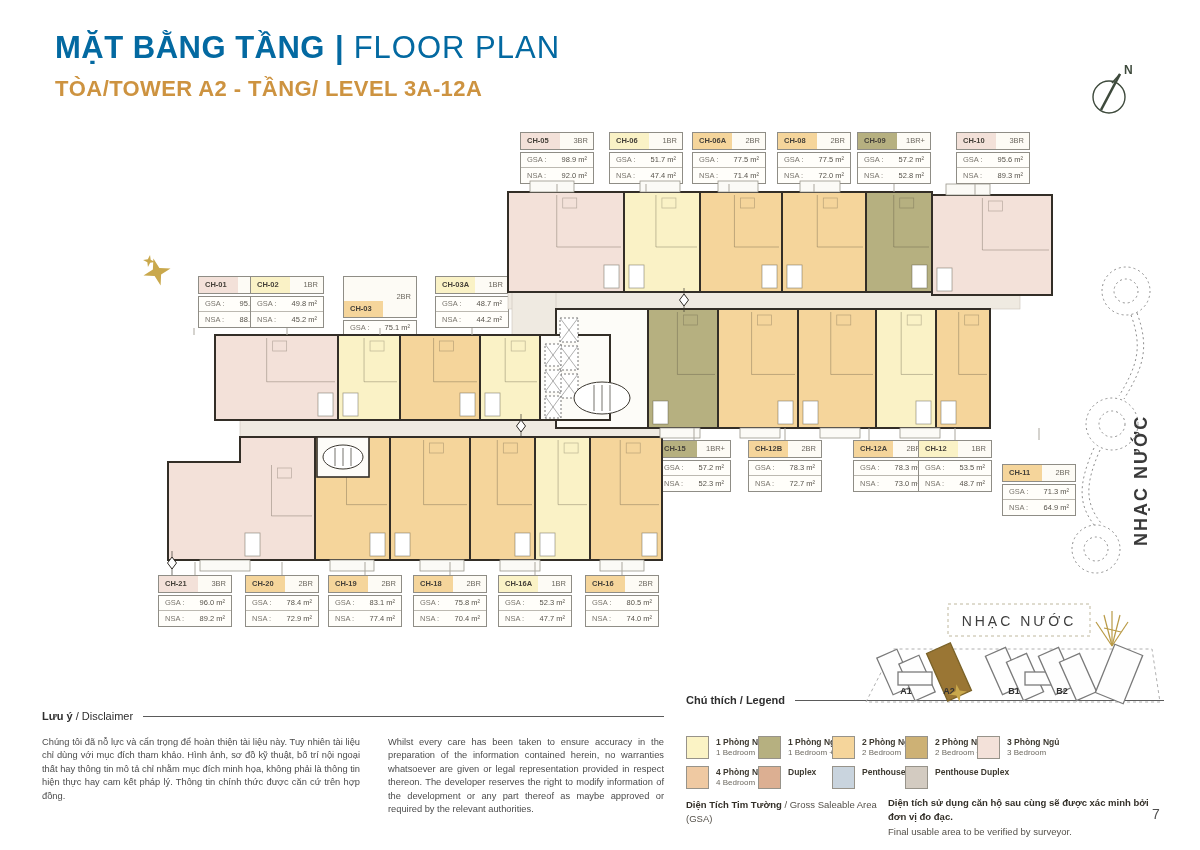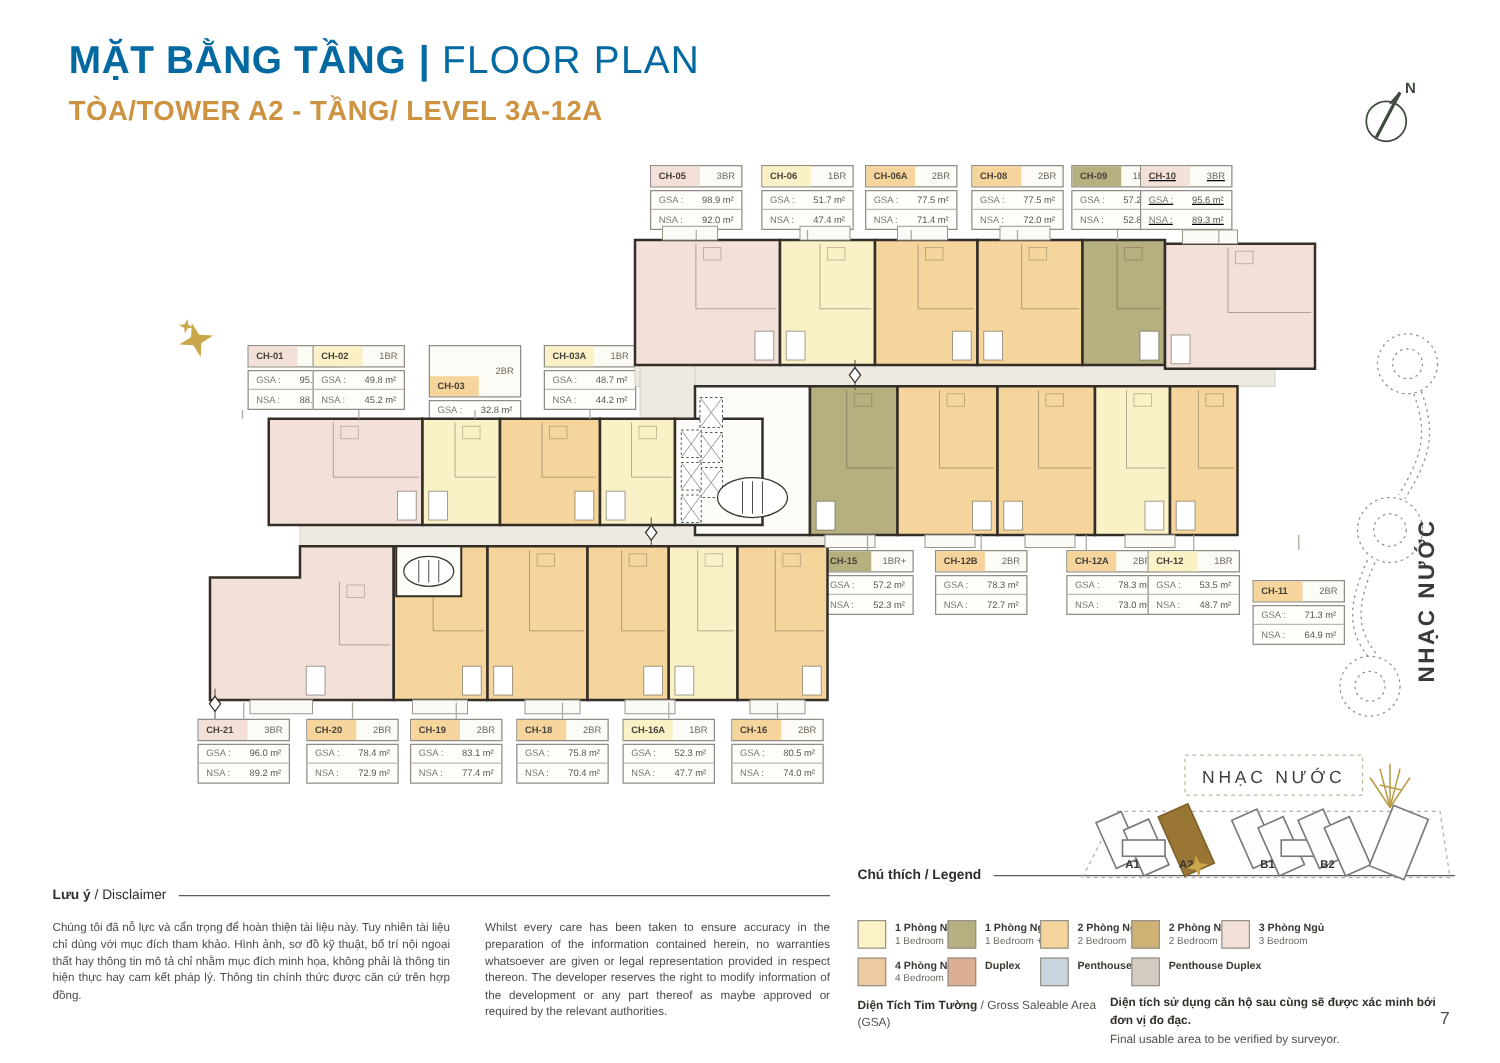--- a/index.html
+++ b/index.html
@@ -120,21 +120,21 @@
         <div class="ut-r">
           <span class="lab">GSA :</span>
           <span class="val">57.2 m²</span>
         </div>
         <div class="ut-r">
           <span class="lab">NSA :</span>
           <span class="val">52.8 m²</span>
         </div>
       </div>
     </div>
-    <div class="ut" style="left: 912px; top: 132px; text-decoration: underline;">
+    <div class="ut" style="left: 956px; top: 132px;">
       <div class="ut-h">
         <span class="ut-id" style="background: rgb(243, 225, 217);">CH-10</span>
         <span class="ut-t">3BR</span>
       </div>
       <div class="ut-b">
         <div class="ut-r">
           <span class="lab">GSA :</span>
           <span class="val">95.6 m²</span>
         </div>
         <div class="ut-r">
@@ -176,21 +176,21 @@
       </div>
     </div>
     <div class="ut" style="left: 343px; top: 276px;">
       <div class="ut-h">
         <span class="ut-id" style="background: rgb(245, 213, 155); margin-top: 24px;">CH-03</span>
         <span class="ut-t">2BR</span>
       </div>
       <div class="ut-b">
         <div class="ut-r">
           <span class="lab">GSA :</span>
-          <span class="val">32.8 m²</span>
+          <span class="val">75.1 m²</span>
         </div>
         <div class="ut-r">
           <span class="lab">NSA :</span>
           <span class="val">69.6 m²</span>
         </div>
       </div>
     </div>
     <div class="ut" style="left: 435px; top: 276px;">
       <div class="ut-h">
         <span class="ut-id" style="background: rgb(250, 242, 198);">CH-03A</span>

